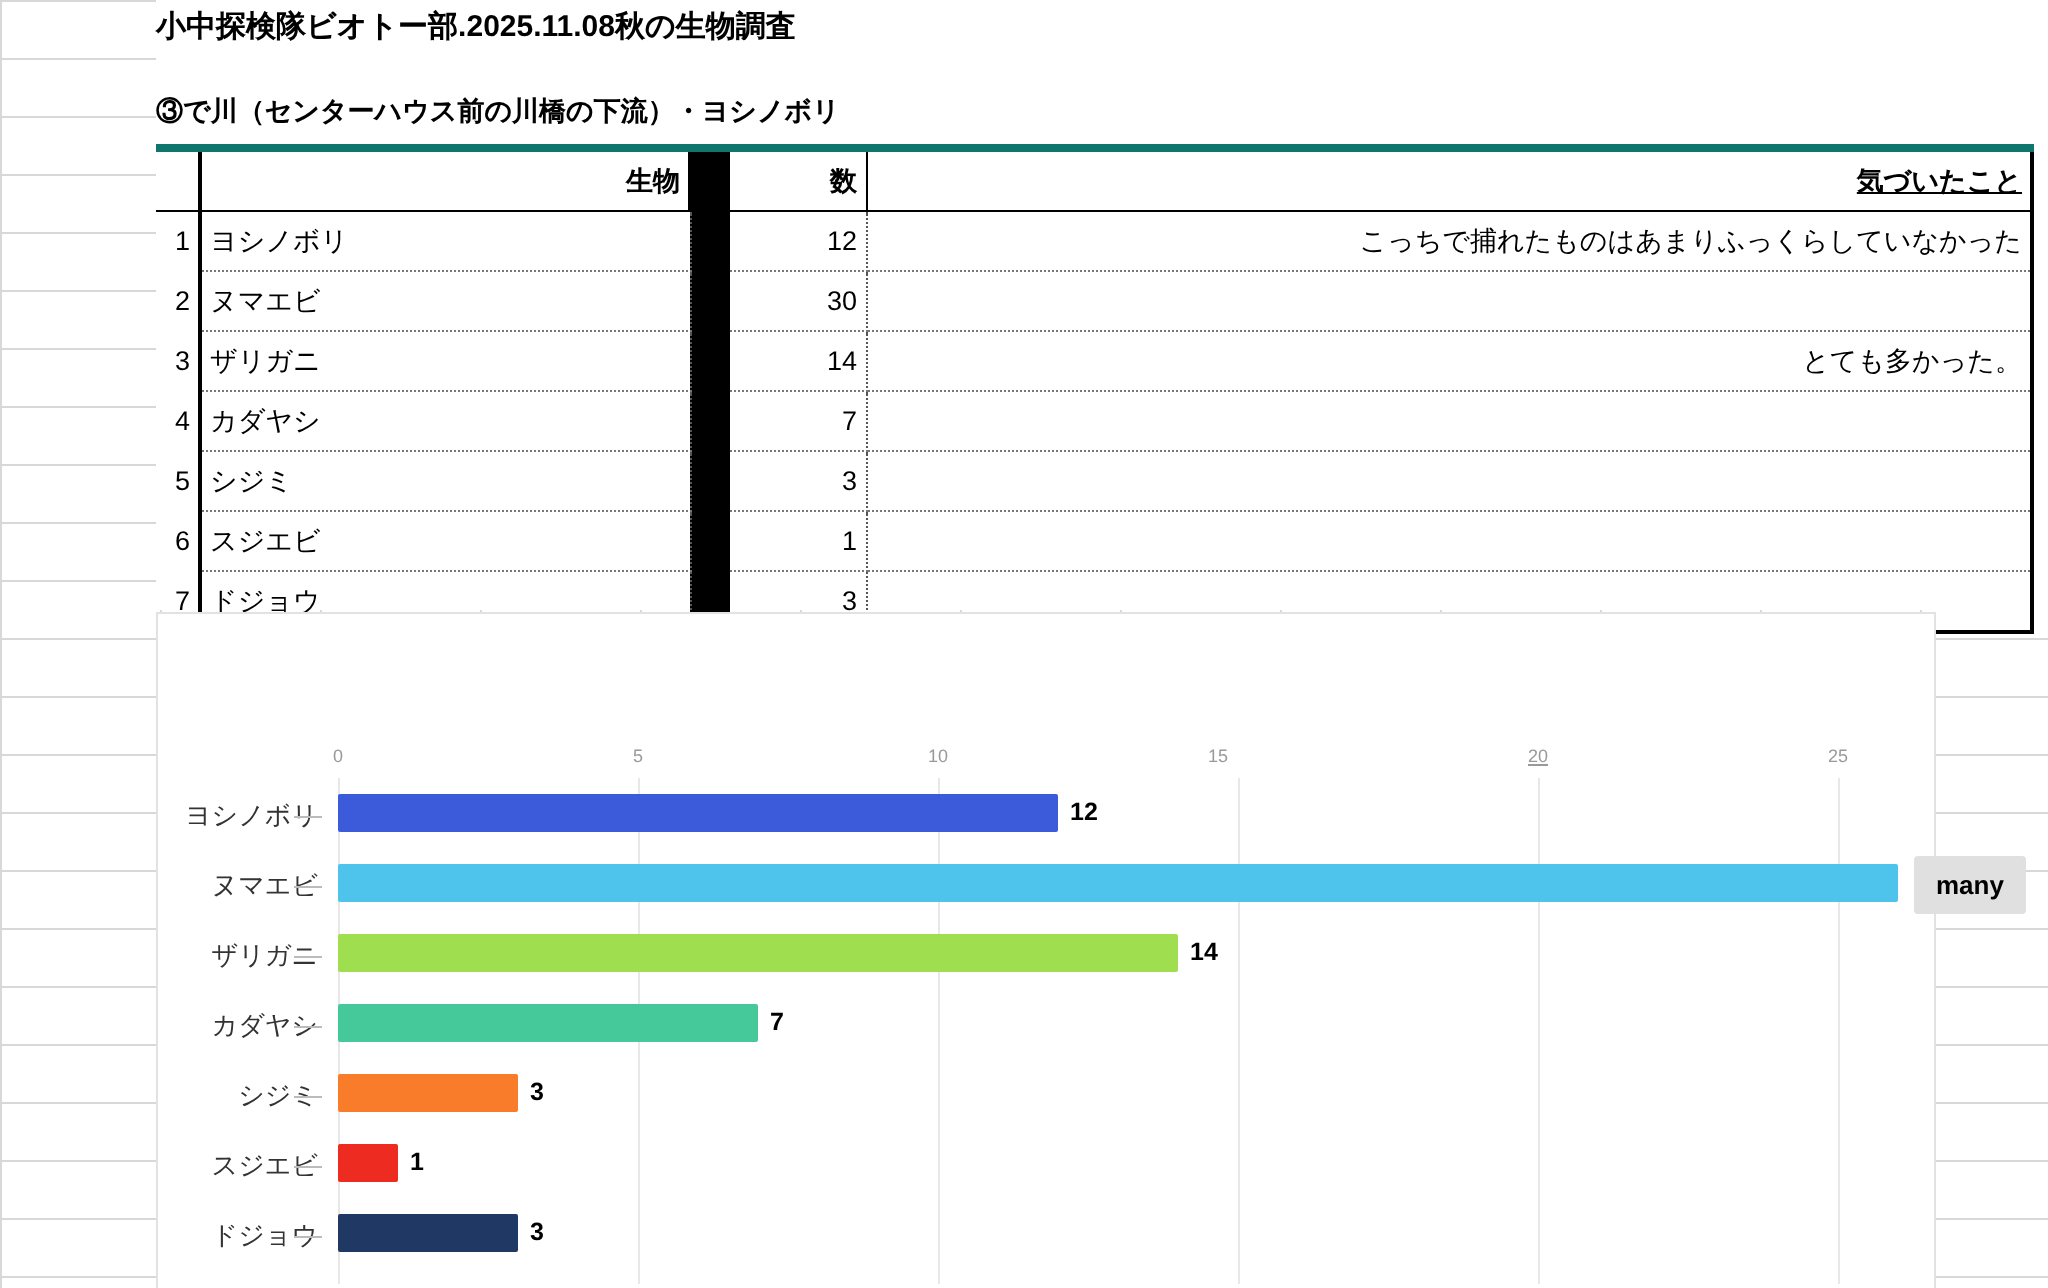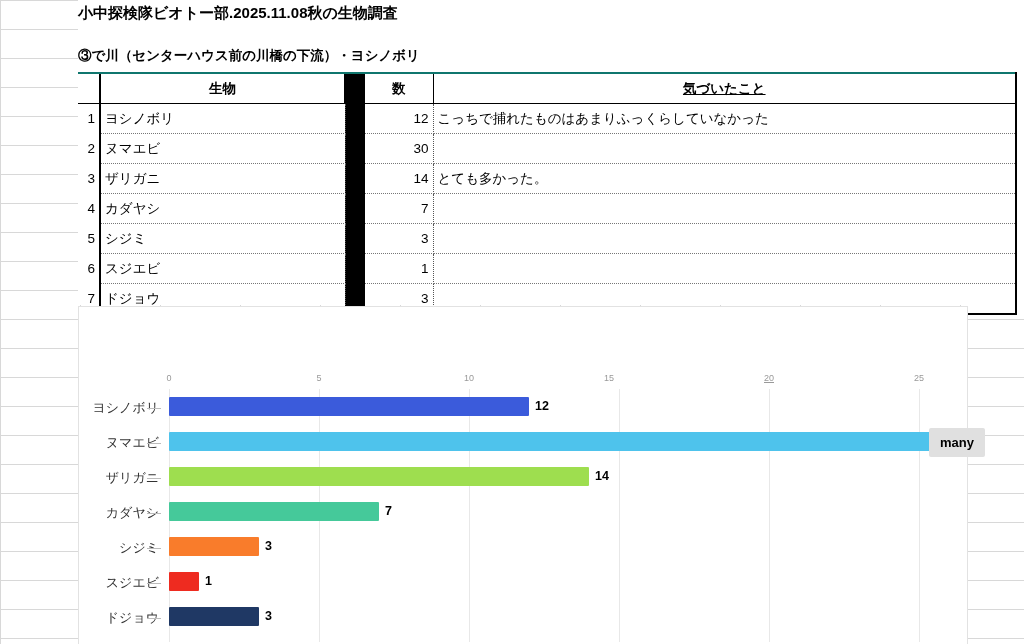--- a/index.html
+++ b/index.html
@@ -59,22 +59,22 @@
   }
   table.data th, table.data td {
     font-size: 13.5px;
     color: #000;
     padding: 0 4px;
     height: 29px;
     vertical-align: middle;
   }
   table.data th {
     font-weight: bold;
-    text-align: center;
-    border-top: 2px solid #0f766e;
+    text-align: right;
+    border-top: 4px solid #0f766e;
     border-bottom: 1.5px solid #000;
   }
   .col-idx { width: 22px; }
   .col-name { width: 245px; }
   .col-sep  { width: 20px; }
   .col-num  { width: 68px; }
   .col-note { width: 583px; }
 
   td.idx {
     position: relative;
@@ -97,21 +97,21 @@
   td.num {
     text-align: right;
     border-right: 1px dotted #555;
     border-bottom: 1px dotted #777;
     padding-right: 5px;
   }
   th.num { border-right: 1px solid #000; text-align: left; padding-left: 6px;}
   td.note {
     border-bottom: 1px dotted #777;
     border-right: 2px solid #000;
-    text-align: left;
+    text-align: right;
   }
   th.note { border-right: 2px solid #000; text-decoration: underline; }
   th.idx { border-top: none; border-bottom: none; }
   tr.header th.name, tr.header th.num, tr.header th.note, tr.header th.sep {
     border-left: 2px solid #000;
   }
   tr.header th.num, tr.header th.note { border-left: none; }
   table.data td.name { border-left: 2px solid #000; }
   tr.last td.name, tr.last td.num, tr.last td.note { border-bottom: 2px solid #000; }
   tr.last td.sep { border-bottom: none; }
@@ -296,21 +296,21 @@
       <div class="row" style="top: 24px; width: 780px;">
         <div class="cat-label">ヨシノボリ</div>
         <div class="tickline"></div>
         <div class="bar" style="width: 360px; background: rgb(59, 91, 219);"></div>
         <div class="bar-val" style="left: 366px;">12</div>
       </div>
       <div class="row" style="top: 59px; width: 780px;">
         <div class="cat-label">ヌマエビ</div>
         <div class="tickline"></div>
         <div class="bar" style="width: 780px; background: rgb(78, 195, 236);"></div>
-        <div class="many-box" style="left: 760px;">many</div>
+        <div class="many-box" style="left: 788px;">many</div>
       </div>
       <div class="row" style="top: 94px; width: 780px;">
         <div class="cat-label">ザリガニ</div>
         <div class="tickline"></div>
         <div class="bar" style="width: 420px; background: rgb(158, 222, 79);"></div>
         <div class="bar-val" style="left: 426px;">14</div>
       </div>
       <div class="row" style="top: 129px; width: 780px;">
         <div class="cat-label">カダヤシ</div>
         <div class="tickline"></div>

